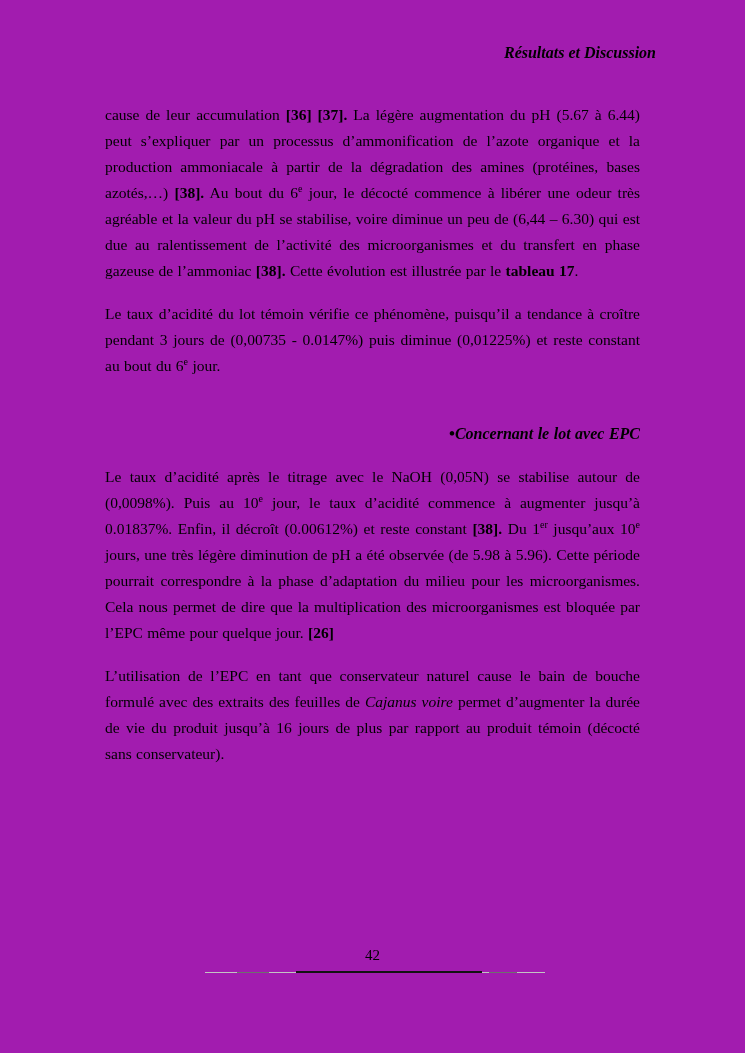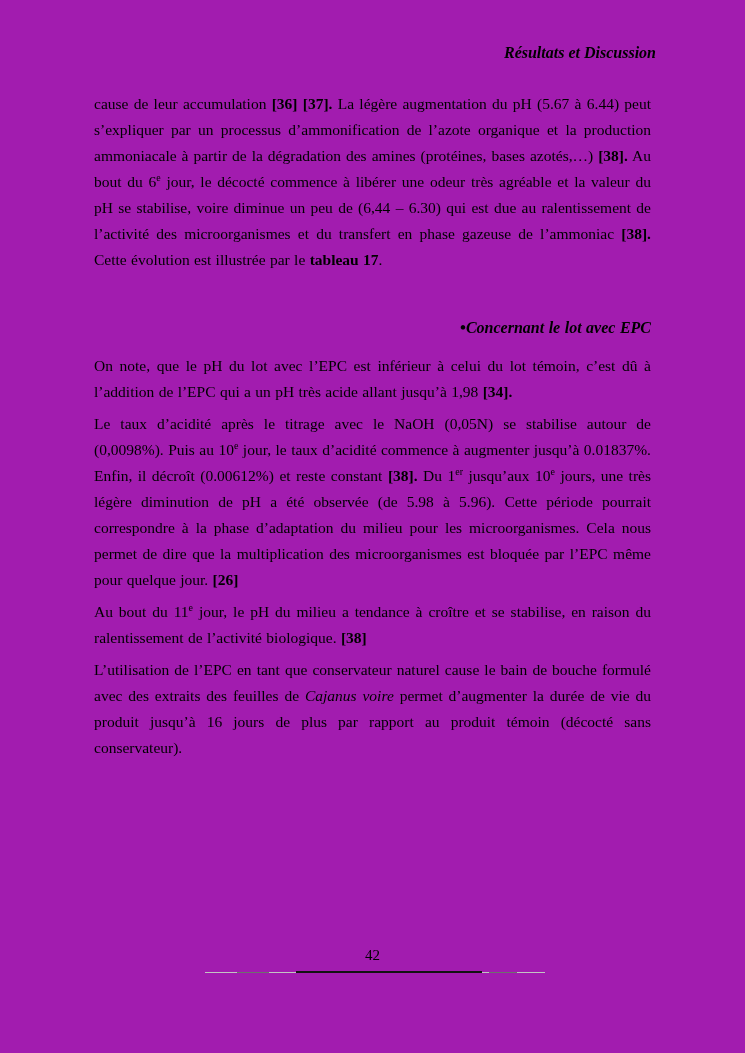--- a/index.html
+++ b/index.html
@@ -29,21 +29,21 @@
     font-style: italic;
     white-space: nowrap;
   }
   .body-text {
     position: absolute;
     left: 88px;
     top: 85px;
     width: 569px;
   }
   .para {
-    margin: 6px;
+    margin: 17px;
     font-size: 15.5px;
     line-height: 26px;
     text-align: justify;
     word-spacing: 0.5px;
   }
   .bullet-line {
     padding-left: 102px;
     text-align: right;
     margin-top: 42px;
     margin-bottom: 12px;
@@ -106,24 +106,23 @@
 </style>
 </head>
 <body>
 
 <div class="page">
 
   <div class="running-head">Résultats et Discussion</div>
 
   <main class="body-text">
       <p class="para"><span class="st-normal">cause de leur accumulation </span><span class="st-bold">[36] [37].</span><span class="st-normal"> La légère augmentation du pH (5.67 à 6.44) peut s’expliquer par un processus d’ammonification de l’azote organique et la production ammoniacale à partir de la dégradation des amines (protéines, bases azotés,…) </span><span class="st-bold">[38].</span><span class="st-normal"> Au bout du 6</span><span class="st-sup">e</span><span class="st-normal"> jour, le décocté commence à libérer une odeur très agréable et la valeur du pH se stabilise, voire diminue un peu de (6,44 – 6.30) qui est due au ralentissement de l’activité des microorganismes et du transfert en phase gazeuse de l’ammoniac </span><span class="st-bold">[38].</span><span class="st-normal">  Cette évolution est illustrée par le </span><span class="st-bold">tableau 17</span><span class="st-normal">.</span></p>
+      <p class="para"><span class="st-normal">Le taux d’acidité du lot témoin vérifie ce phénomène, puisqu’il a tendance à croître pendant 3 jours de (0,00735 - 0.0147%) puis diminue (0,01225%) et reste constant au bout du 6</span><span class="st-sup">e</span><span class="st-normal"> jour.</span></p>
       <p class="para bullet-line"><span class="bullet-dot">•</span><span class="bullet-text"><span class="st-bold st-italic">Concernant le lot avec EPC</span></span></p>
-      <p class="para"><span class="st-normal">On note, que le pH du lot avec l’EPC est inférieur à celui du lot témoin, c’est dû à l’addition de l’EPC qui a un pH très acide allant jusqu’à 1,98 </span><span class="st-bold">[34].</span></p>
       <p class="para"><span class="st-normal">Le taux d’acidité après le titrage avec le NaOH (0,05N) se stabilise autour de (0,0098%). Puis au 10</span><span class="st-sup">e</span><span class="st-normal"> jour, le taux d’acidité commence à augmenter jusqu’à 0.01837%. Enfin, il décroît (0.00612%) et reste constant </span><span class="st-bold">[38].</span><span class="st-normal">  Du 1</span><span class="st-sup">er</span><span class="st-normal"> jusqu’aux 10</span><span class="st-sup">e</span><span class="st-normal"> jours, une très légère diminution de pH a été observée (de 5.98 à 5.96). Cette période pourrait correspondre à la phase d’adaptation du milieu pour les microorganismes. Cela nous permet de dire que la multiplication des microorganismes est bloquée par l’EPC même pour quelque jour. </span><span class="st-bold">[26]</span></p>
-      <p class="para"><span class="st-normal">Au bout du 11</span><span class="st-sup">e</span><span class="st-normal"> jour, le pH du milieu a tendance à croître et se stabilise, en raison du ralentissement de l’activité biologique. </span><span class="st-bold">[38]</span></p>
       <p class="para"><span class="st-normal">L’utilisation de l’EPC en tant que conservateur naturel cause le bain de bouche formulé avec des extraits des feuilles de </span><span class="st-italic">Cajanus voire</span><span class="st-normal"> permet d’augmenter la durée de vie du produit jusqu’à 16 jours de plus par rapport au produit témoin (décocté sans conservateur).</span></p>
     </main>
 
   <div class="footer">
     <div class="rule-light"></div>
     <div class="rule-mid rule-mid-left"></div>
     <div class="rule-mid rule-mid-right"></div>
     <div class="rule-dark"></div>
     <div class="page-number">42</div>
   </div>

